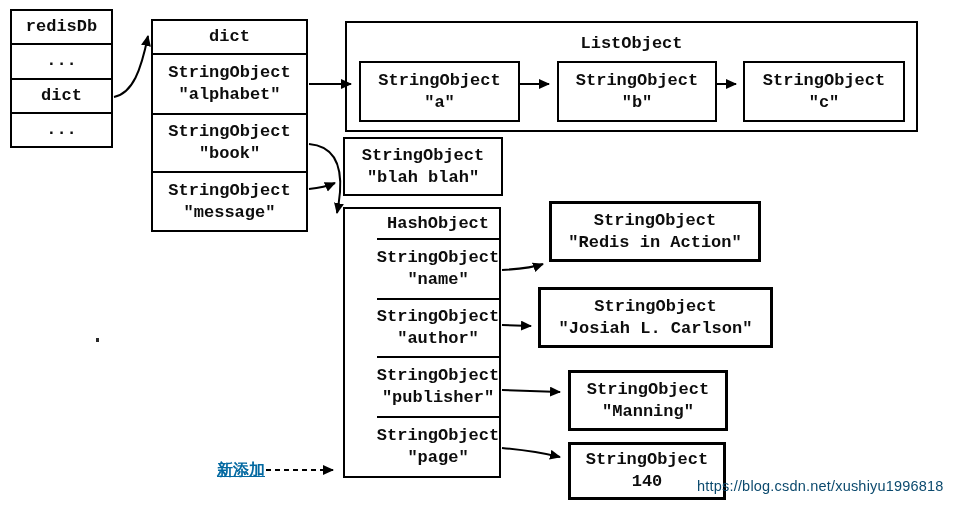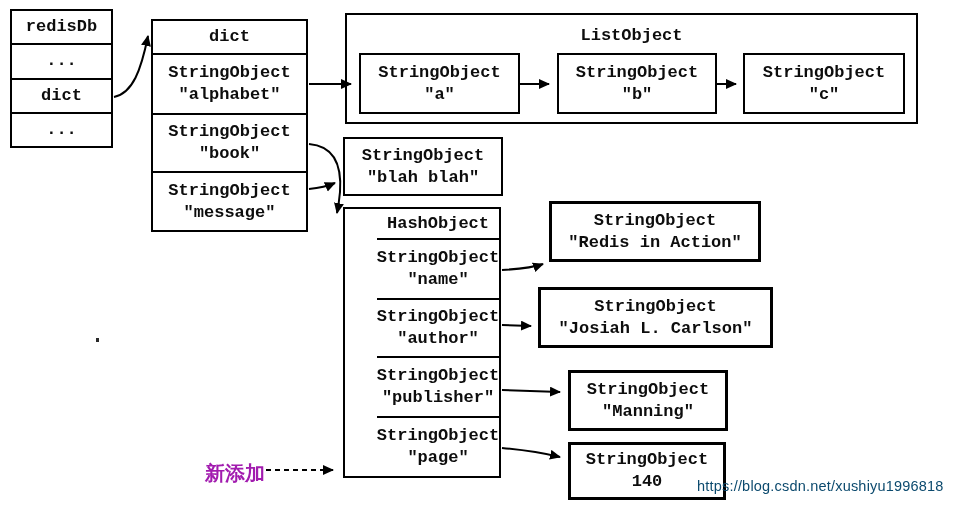--- a/index.html
+++ b/index.html
@@ -21,21 +21,21 @@
   }
   .trow:first-child { border-top:none; }
   .thick { border-width:3px; }
   #list-object { position:absolute; border:2px solid #000; background:#fff; }
   #list-object .lo-title {
     position:absolute; left:0; top:0; width:100%; height:40px;
     display:flex; align-items:center; justify-content:center; font-size:17px;
   }
   .annotation {
     position:absolute; font-family:"Liberation Sans","DejaVu Sans",sans-serif;
-    font-weight:bold; font-size:20px; color:#a21caf;
+    font-weight:bold; font-size:16px; color:#0369a1;text-decoration:underline;
   }
   .watermark {
     position:absolute; font-family:"Liberation Sans","DejaVu Sans",sans-serif;
     font-weight:normal; font-size:14.5px; color:#0c4a6e; letter-spacing:0.2px; white-space:nowrap;
   }
   svg.connectors { position:absolute; left:0; top:0; pointer-events:none; }
   .arr { stroke:#000; stroke-width:2; fill:none; marker-end:url(#ah); }
   .dashed { stroke-dasharray:5 4; }
   .stray-dot { position:absolute; width:3px; height:4px; background:#2a2a2a; }
 </style>
@@ -60,21 +60,21 @@
     <div class="trow" style="flex:0 0 58px;">
       <span>StringObject</span>
       <span>"book"</span>
     </div>
     <div class="trow" style="flex:1;">
       <span>StringObject</span>
       <span>"message"</span>
     </div>
   </div>
 
-  <div id="list-object" style="left:345px; top:13px; width:573px; height:111px;">
+  <div id="list-object" style="left:345px; top:21px; width:573px; height:111px;">
     <div class="lo-title">ListObject</div>
     <div class="box" style="left:12px; top:38px; width:161px; height:61px;">
       <span>StringObject</span>
       <span>"a"</span>
     </div>
     <div class="box" style="left:210px; top:38px; width:160px; height:61px;">
       <span>StringObject</span>
       <span>"b"</span>
     </div>
     <div class="box" style="left:396px; top:38px; width:162px; height:61px;">

